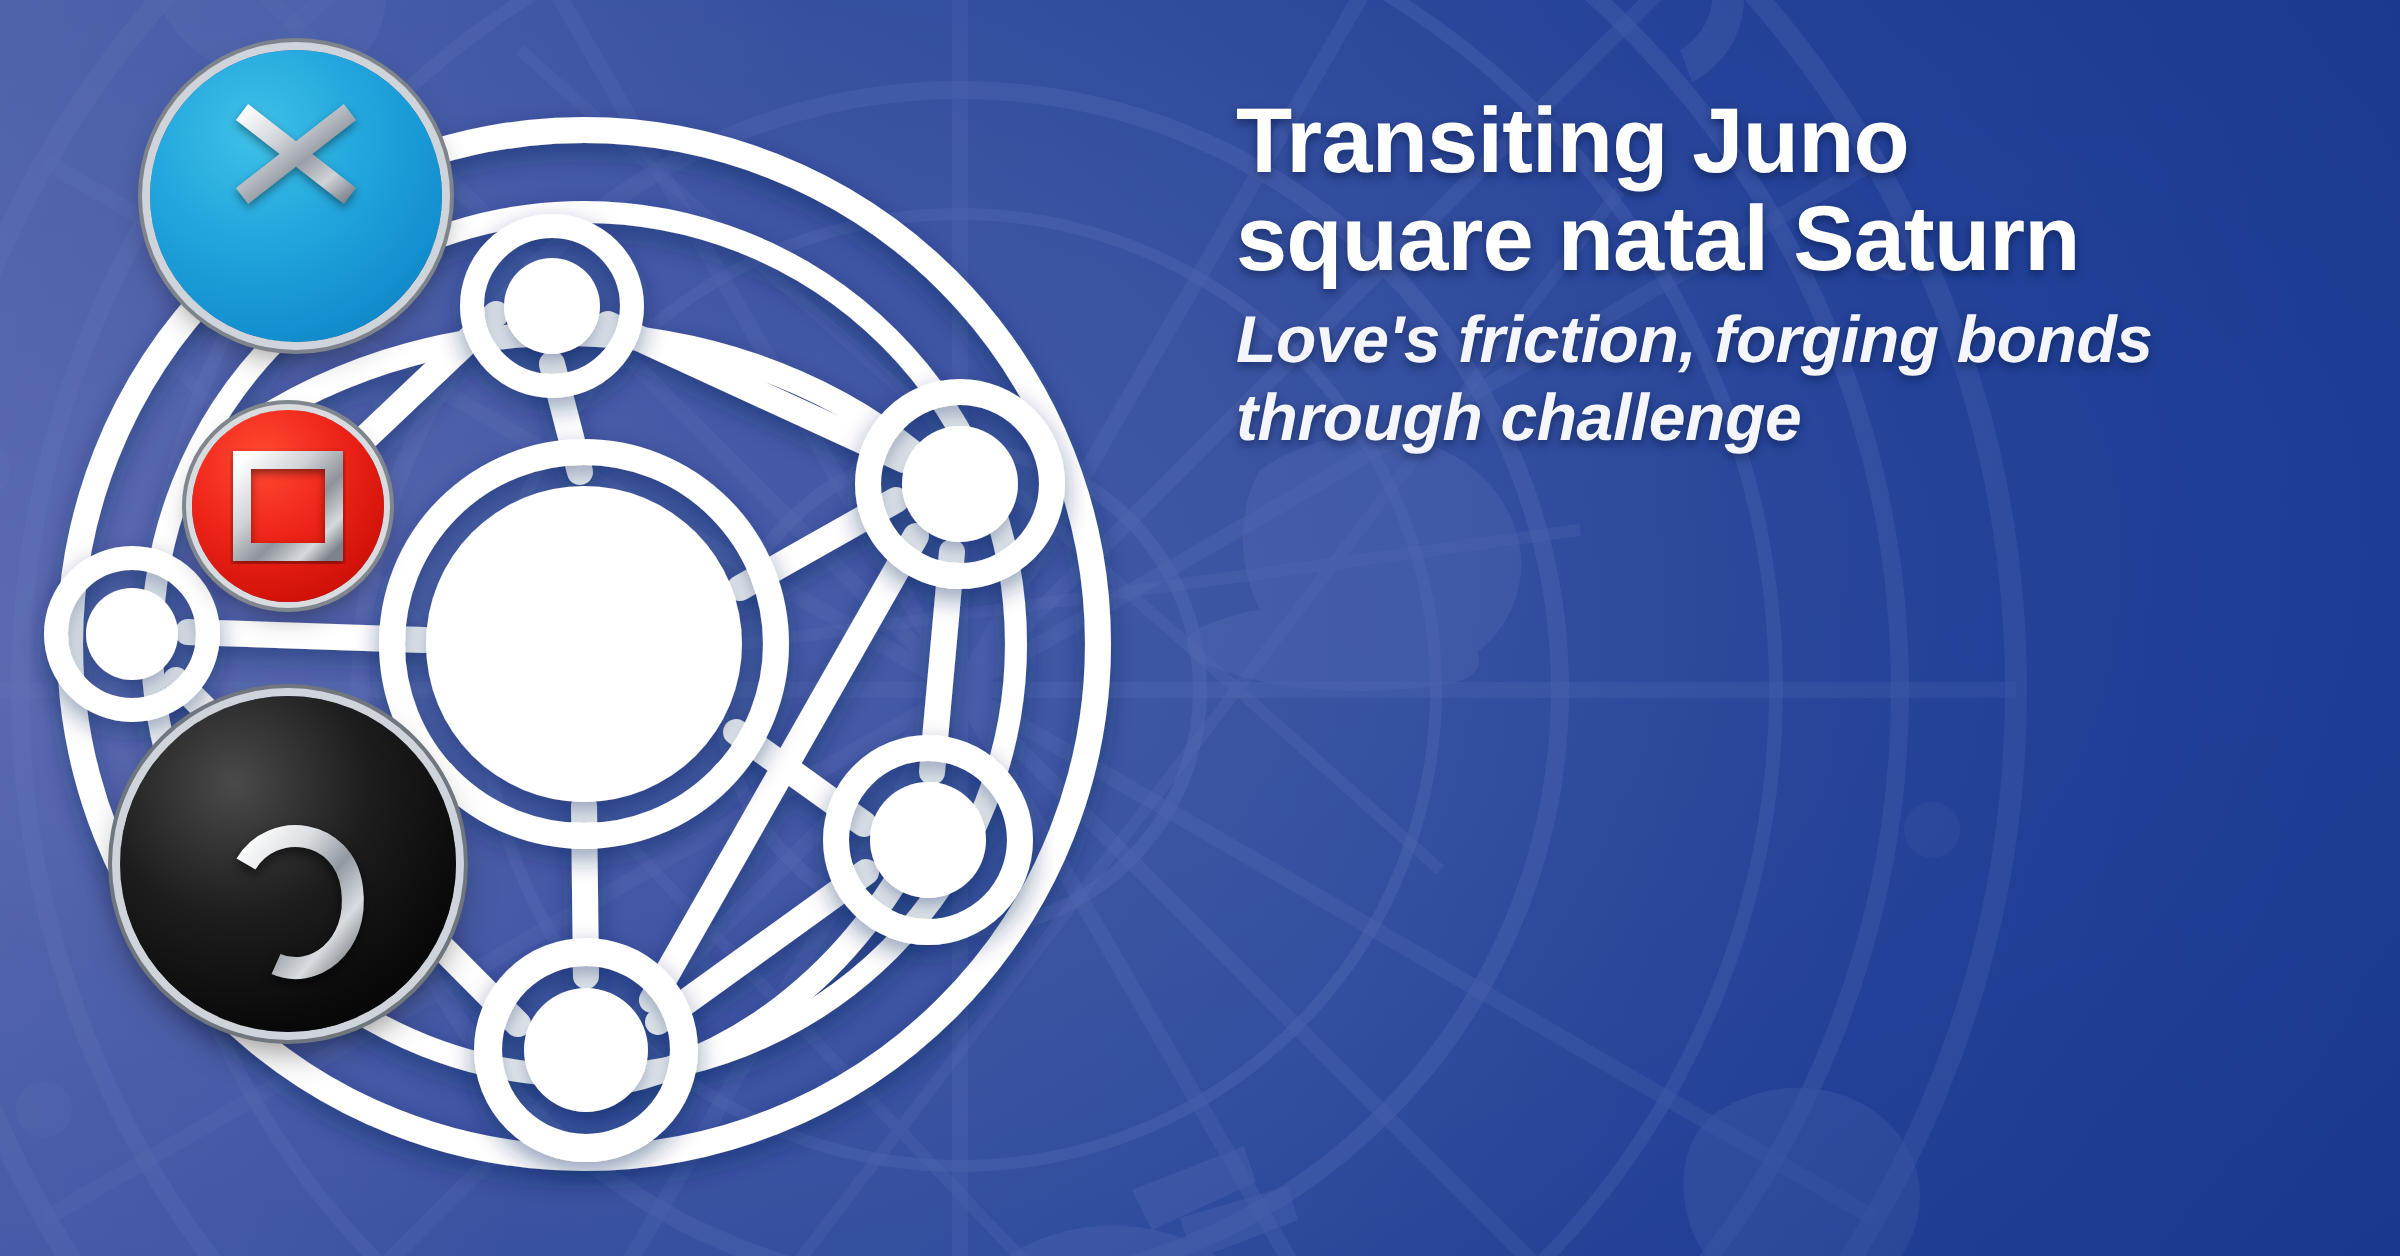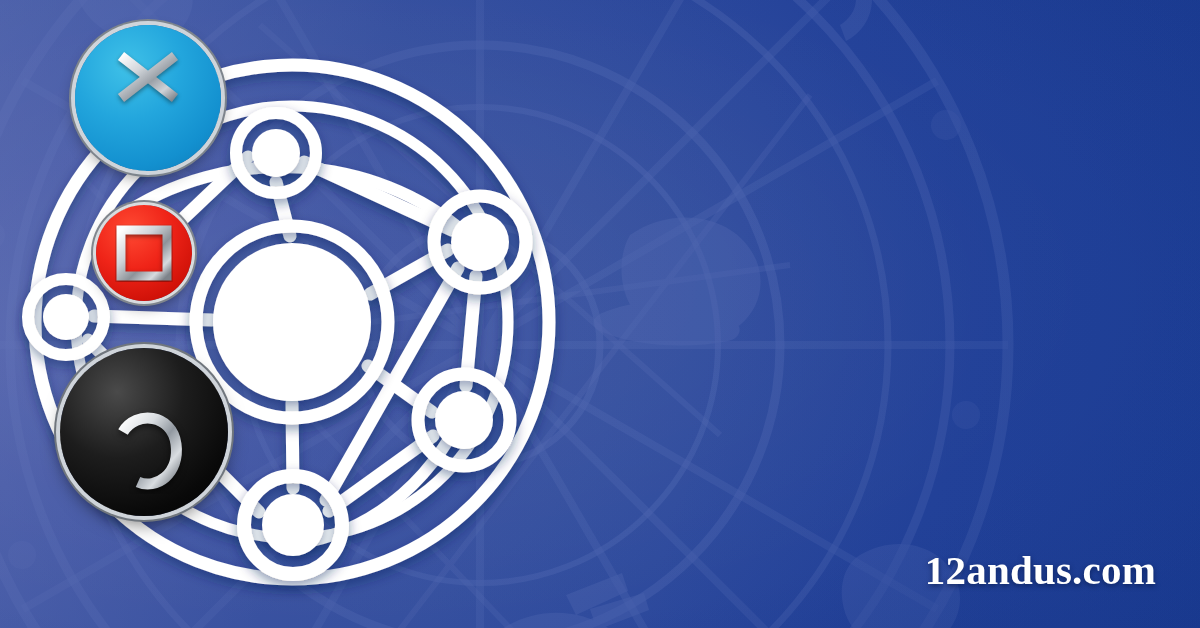--- a/index.html
+++ b/index.html
@@ -299,16 +299,21 @@
 
         <line x1="33" y1="6" x2="33" y2="86"></line>
 
         <line x1="10" y1="32" x2="60" y2="32"></line>
 
         <path d="M33 62 C 46 40, 82 44, 86 74 C 90 104, 66 120, 48 112"></path>
       </g>
     </svg>
   </div>
 
-
-  <div class="brand">12andus.com</div>
+  <div class="textblock">
+    <h1 class="title">Transiting Juno
+square natal Saturn</h1>
+    <p class="subtitle">Love's friction, forging bonds
+through challenge</p>
+  </div>
+
 
 </div>
 
 </body></html>

